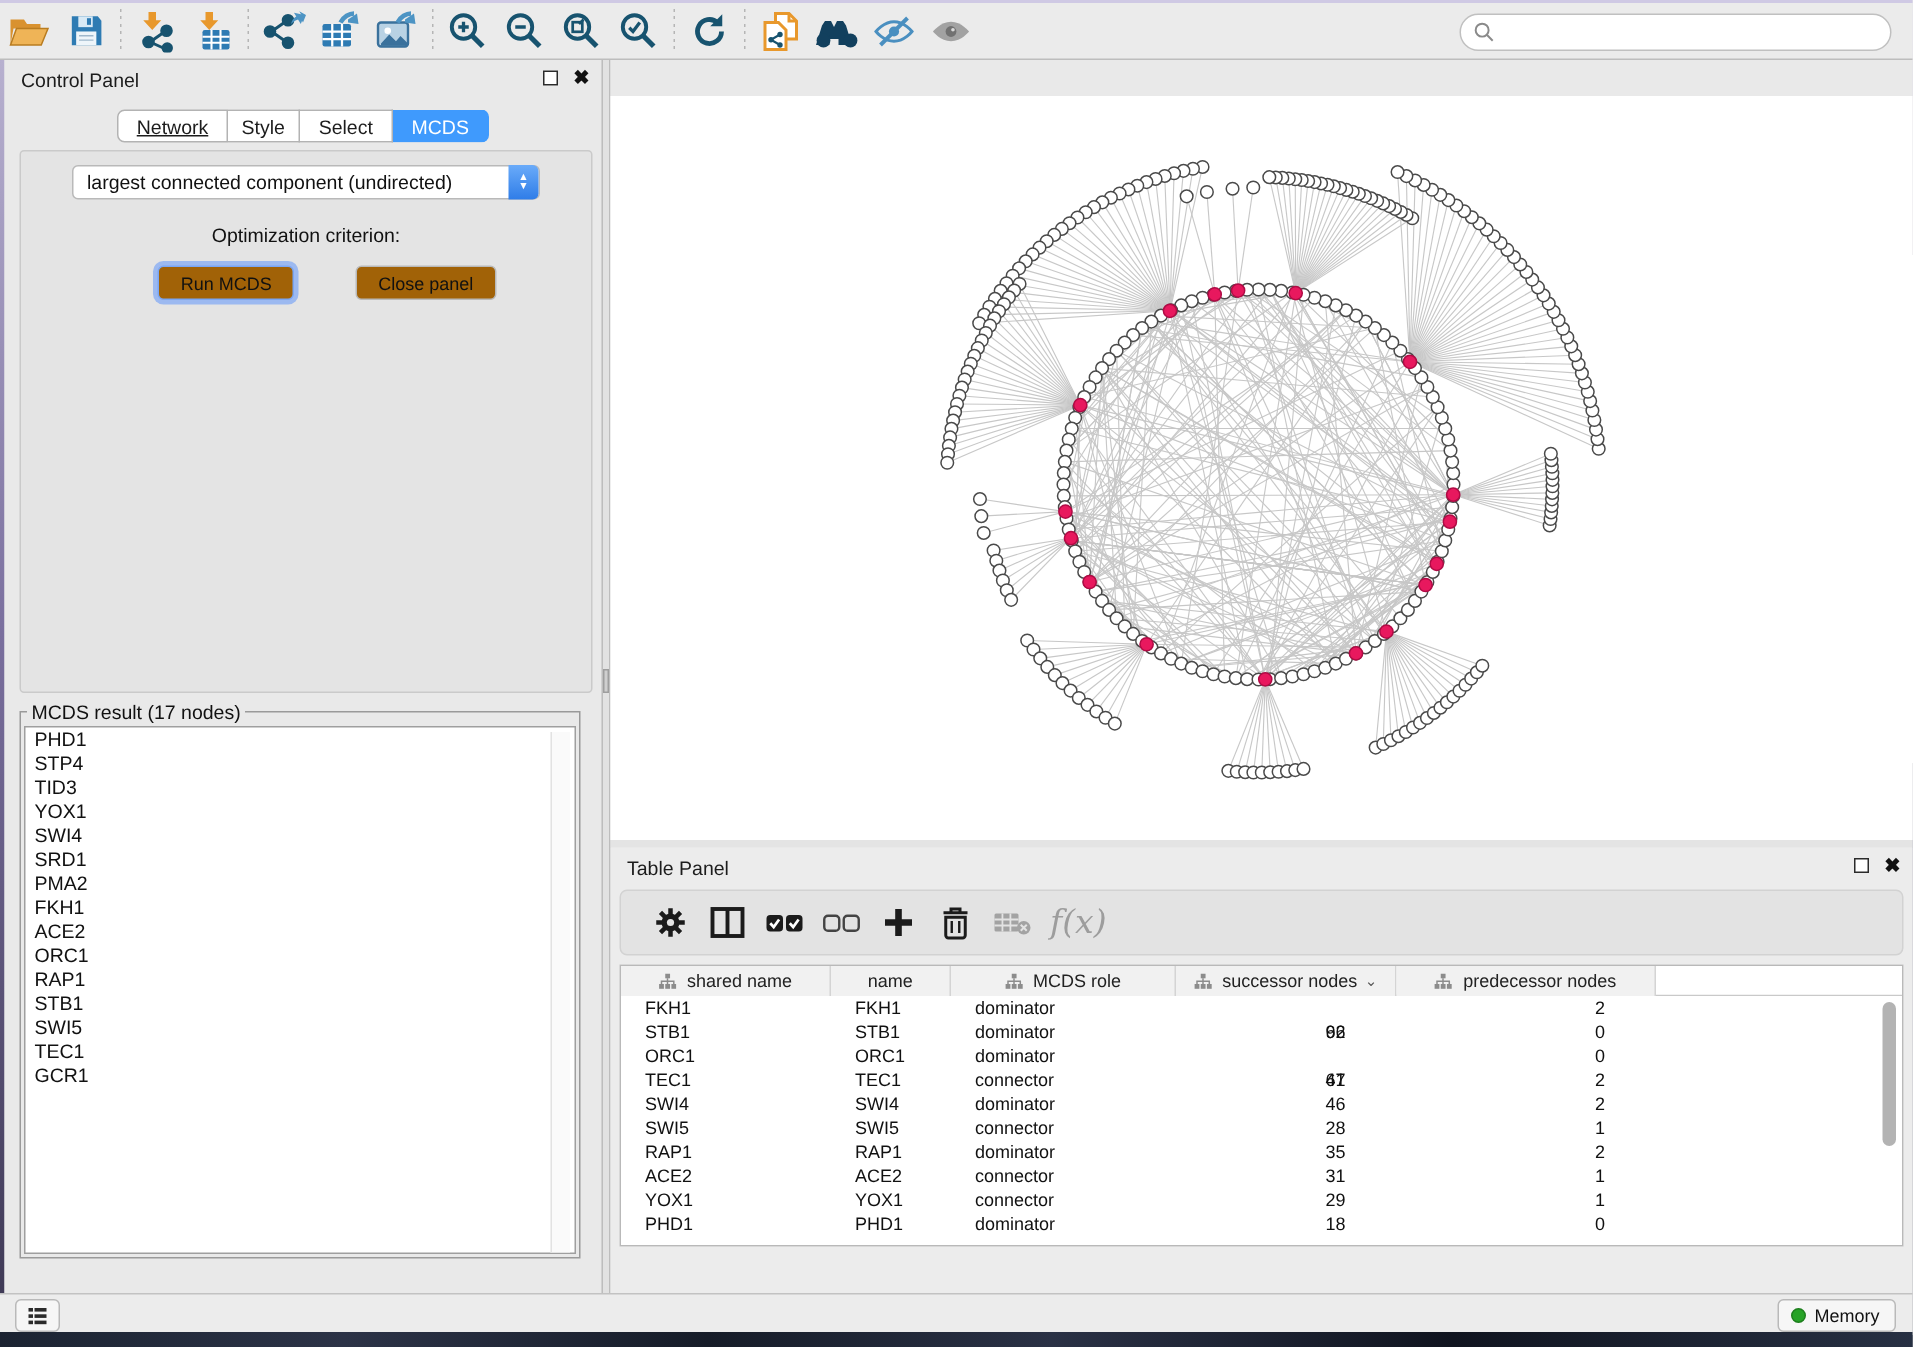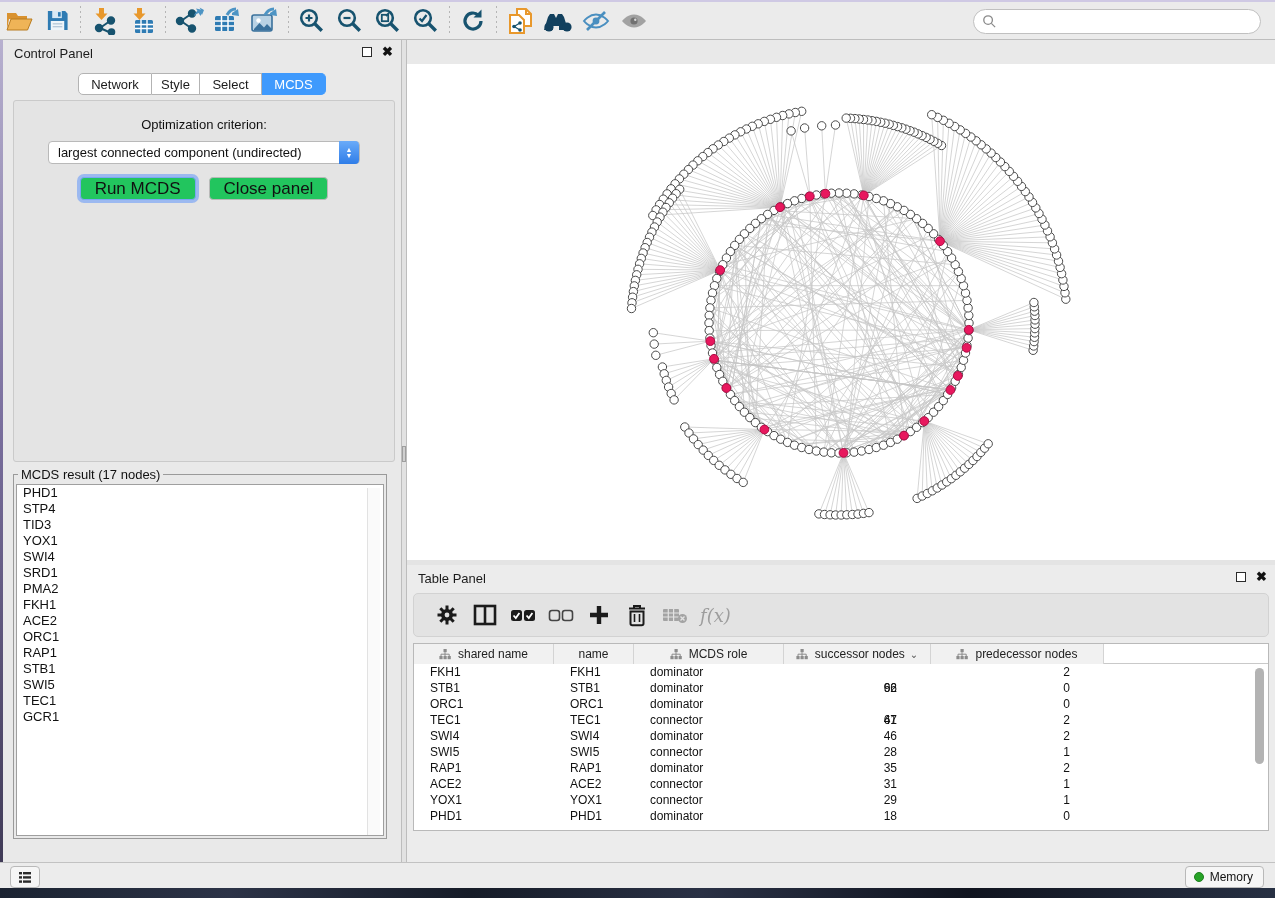--- a/index.html
+++ b/index.html
@@ -38,22 +38,22 @@
   #ctl-box { position:absolute; left:10px; top:60px; width:382px; height:362px; background:#e4e4e4;
     border:1px solid #cacaca; border-radius:3px; }
   #opt-label { margin-top:16px; text-align:center; font-size:13px; color:#111; }
   #opt-select { position:relative; margin:9px auto 0; width:312px; height:23px; background:#fff;
     border:1px solid #b9b9b9; border-radius:4px; font-size:13px; color:#111;
     display:flex; align-items:center; padding-left:9px; }
   #opt-stepper { position:absolute; right:0; top:-1px; width:20px; height:23px; border-radius:0 4px 4px 0;
     background:linear-gradient(180deg,#6aabf9,#2f7de8); display:flex; flex-direction:column;
     align-items:center; justify-content:center; color:#fff; font-size:7px; line-height:6px; }
   #ctl-buttons { margin-top:13px; display:flex; justify-content:center; gap:13px; }
-  .mac-btn { height:23px; padding:0 14px; background:#22c55e; border:1px solid #b9b9b9; border-radius:4px;
-    font-size:17px; color:#111; display:flex; align-items:center; }
+  .mac-btn { height:23px; padding:0 14px; background:#a16207; border:1px solid #b9b9b9; border-radius:4px;
+    font-size:12px; color:#111; display:flex; align-items:center;margin-left:28px; }
   .mac-btn.focused { box-shadow:0 0 0 3px rgba(96,150,250,.55); border-color:#7aa6f5; }
   #mcds-fieldset { position:absolute; left:10px; top:427px; width:374px; height:372px;
     border:1px solid #9a9a9a; }
   #mcds-fieldset legend { font-size:13px; color:#111; padding:0 3px; margin-left:4px; }
   #mcds-list { position:absolute; left:2px; top:2px; width:368px; height:352px; background:#fff;
     border:1px solid #9f9f9f; overflow:hidden; font-size:13px; color:#111; }
   #mcds-list .row { height:16px; line-height:16px; padding-left:6px; }
   #mcds-scroll { position:absolute; right:3px; top:3px; width:13px; height:350px; background:#fafafa;
     border-left:1px solid #e2e2e2; }
 
@@ -71,21 +71,21 @@
     border-bottom:1px solid #aeaeae; display:flex; align-items:center; }
   .tl { width:12px; height:12px; border-radius:50%; margin-left:9px; }
   #net-title { position:absolute; left:0; width:100%; text-align:center; font-size:13px; color:#111; }
   #net-canvas { position:absolute; left:0; top:24px; width:868px; height:496px; background:#fff; }
 
   
   #table-panel { position:absolute; left:407px; top:565px; width:868px; height:297px; background:#ececec; }
   #tp-toolbar { position:absolute; left:6px; top:28px; width:856px; height:44px; background:#e3e3e3;
     border:1px solid #d2d2d2; border-radius:5px; display:flex; align-items:center; padding-left:14px; gap:0; }
   .tp-btn { width:38px; height:38px; display:flex; align-items:center; justify-content:center; }
-  #fx-label { font-family:"DejaVu Serif",serif; font-style:italic; font-size:18px; color:#9d9d9d; margin-left:6px; }
+  #fx-label { font-family:"DejaVu Serif",serif; font-style:italic; font-size:22px; color:#9d9d9d; margin-left:6px; }
   #tp-table { position:absolute; left:6px; top:78px; width:856px; height:188px; background:#fff;
     border:1px solid #b9b9b9; overflow:hidden; }
   #tp-header { display:flex; height:20px; border-bottom:1px solid #c9c9c9; background:#fff; }
   .th { background:#f1f1f1; border-right:1px solid #d4d4d4; font-size:12px; color:#222;
     display:flex; align-items:center; justify-content:center; gap:5px; height:20px; }
   .tree-ico { margin-right:2px; }
   .sort-chev { color:#555; font-size:10px; }
   .tr { display:flex; height:16px; font-size:12px; color:#111; }
   .td { line-height:16px; white-space:nowrap; }
   .td.num { text-align:right; }
@@ -292,34 +292,34 @@
 
     <div id="control-panel">
       <div class="panel-head">
         <span>Control Panel</span>
         <span class="panel-icons">
           <span class="float-ico"></span>
           <span class="close-ico">✖</span>
         </span>
       </div>
       <div id="ctl-tabs">
-          <div class="seg" style="min-width: 74px;">Network</div>
+          <div class="seg" style="min-width: 74px; text-decoration: underline;">Network</div>
           <div class="seg" style="min-width: 48px;">Style</div>
           <div class="seg" style="min-width: 62px;">Select</div>
           <div class="seg active" style="min-width: 64px;">MCDS</div>
         </div>
       <div id="ctl-box">
-        <div id="opt-label">Optimization criterion:</div>
         <div id="opt-select">
           <span>largest connected component (undirected)</span>
           <span id="opt-stepper">
               <span>▲</span>
               <span>▼</span>
             </span>
         </div>
+        <div id="opt-label">Optimization criterion:</div>
         <div id="ctl-buttons">
           <div class="mac-btn focused">Run MCDS</div>
           <div class="mac-btn">Close panel</div>
         </div>
       </div>
       <fieldset id="mcds-fieldset">
         <legend>MCDS result (17 nodes)</legend>
         <div id="mcds-list">
           <div id="mcds-scroll"></div>
         <div class="row">PHD1</div>

